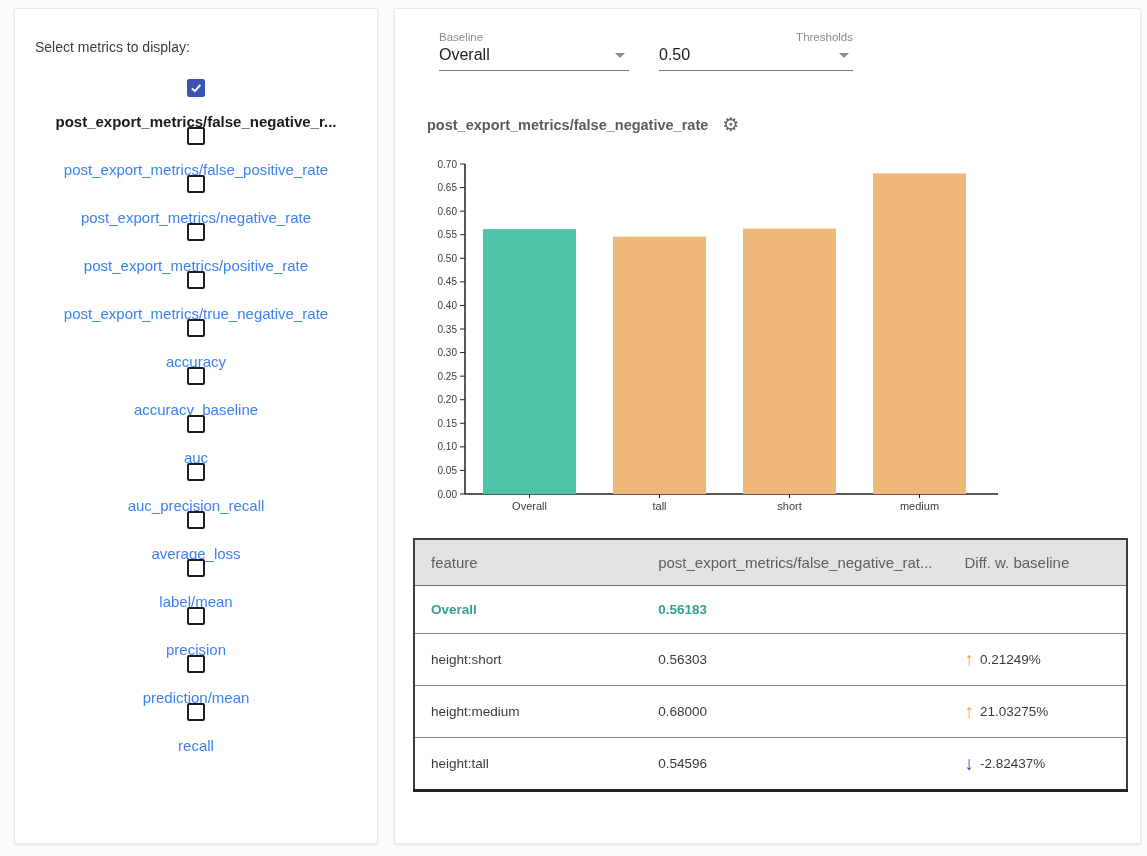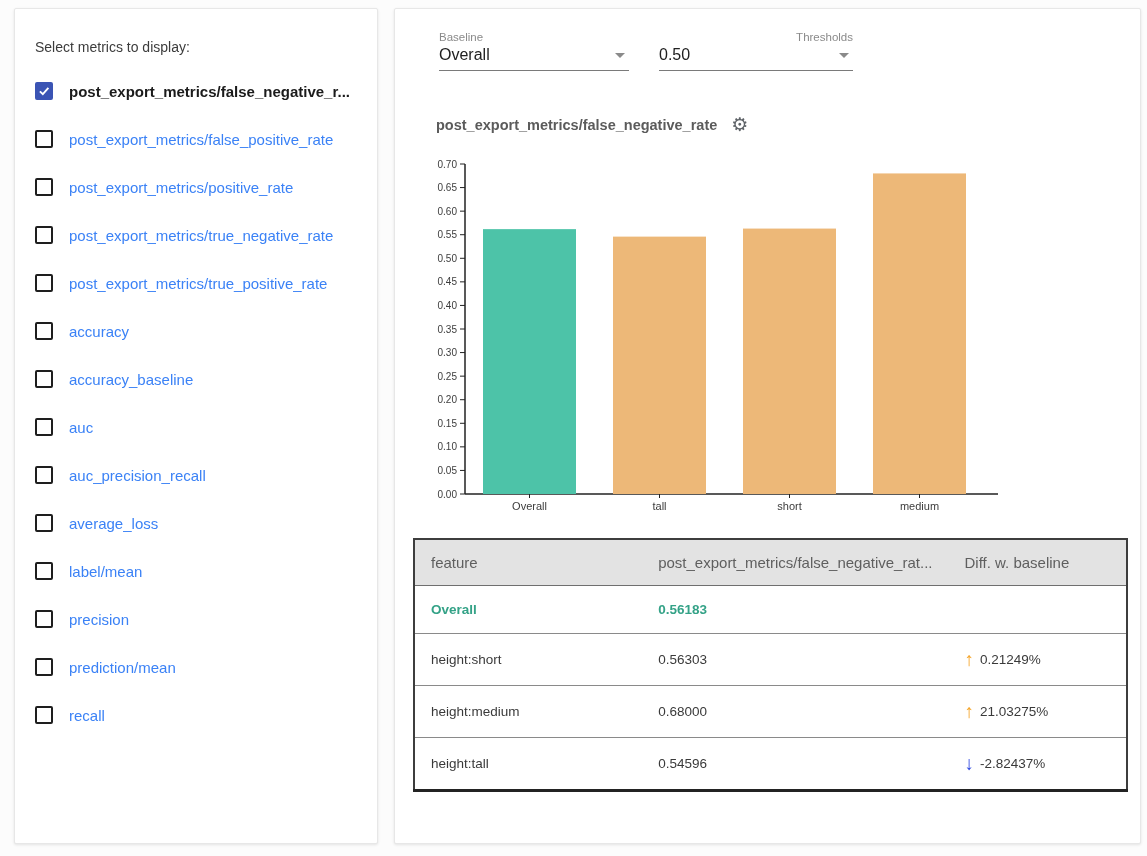--- a/index.html
+++ b/index.html
@@ -8,21 +8,21 @@
   .card {
     background: #ffffff;
     border: 1px solid #e7e7e7;
     border-radius: 2px;
     box-shadow: 0 1px 3px rgba(0,0,0,0.10);
   }
 
   
   .sidebar { width: 364px; flex: 0 0 364px; height: 836px; padding: 30px 20px 20px 20px; overflow: hidden; }
   .sidebar-title { font-size: 14px; color: #3c3c3c; margin-bottom: 24px; }
-  .metric-item { display: flex; align-items: center; gap: 16px; height: 24px; margin-bottom: 24px; cursor: pointer; }
+  .metric-item { display: flex; align-items: center; gap: 16px; height: 24px; margin-bottom: 24px; cursor: pointer; flex-direction: column; }
   .checkbox {
     width: 18px; height: 18px; flex: 0 0 18px;
     border: 2px solid #1e1e1e; border-radius: 2px;
     display: inline-flex; align-items: center; justify-content: center;
     background: #fff;
   }
   .metric-item.checked .checkbox { background: #3b54b4; border-color: #3b54b4; }
   .checkbox svg { width: 16px; height: 16px; display: block; }
   .metric-label { font-size: 15px; color: #3b82f6; white-space: nowrap; }
   .metric-item.checked .metric-label { font-weight: bold; color: #1b1b1b; }
@@ -38,21 +38,21 @@
     display: flex; align-items: center; justify-content: space-between;
     border-bottom: 1px solid #7a7a7a; padding-bottom: 6px;
   }
   .dd-value { font-size: 16px; color: #212121; }
   .dd-arrow {
     width: 0; height: 0; margin-right: 4px;
     border-left: 5px solid transparent; border-right: 5px solid transparent;
     border-top: 5px solid #8a8a8a;
   }
 
-  .chart-header { display: flex; align-items: center; gap: 14px; margin: 44px 44px 0 37px; }
+  .chart-header { display: flex; align-items: center; gap: 14px; margin: 44px 44px 0 28px; }
   .chart-title { font-size: 14.5px; font-weight: bold; color: #5b5b5b; }
   .gear { font-size: 19px; color: #5f6368; line-height: 1; cursor: pointer; }
 
   .chart-wrap { margin: 20px 0 0 30px; }
 
   
   .table-wrap { margin: 18px 12px 0 14px; }
   table { width: 100%; border-collapse: collapse; border: 2px solid #3d3d3d; border-bottom: 3px solid #232323; }
   thead th {
     background: #e3e3e3; color: #5f5f5f; font-weight: normal;
@@ -84,35 +84,35 @@
             </svg>
           </span>
     <span class="metric-label">post_export_metrics/false_negative_r...</span>
   </div>
 
   <div class="metric-item">
     <span class="checkbox"></span>
     <span class="metric-label">post_export_metrics/false_positive_rate</span>
   </div>
 
+  <div class="metric-item">
+    <span class="checkbox"></span>
+    <span class="metric-label">post_export_metrics/negative_rate</span>
+  </div>
 
   <div class="metric-item">
     <span class="checkbox"></span>
     <span class="metric-label">post_export_metrics/positive_rate</span>
   </div>
 
   <div class="metric-item">
     <span class="checkbox"></span>
     <span class="metric-label">post_export_metrics/true_negative_rate</span>
   </div>
 
-  <div class="metric-item">
-    <span class="checkbox"></span>
-    <span class="metric-label">post_export_metrics/true_positive_rate</span>
-  </div>
 
   <div class="metric-item">
     <span class="checkbox"></span>
     <span class="metric-label">accuracy</span>
   </div>
 
   <div class="metric-item">
     <span class="checkbox"></span>
     <span class="metric-label">accuracy_baseline</span>
   </div>

